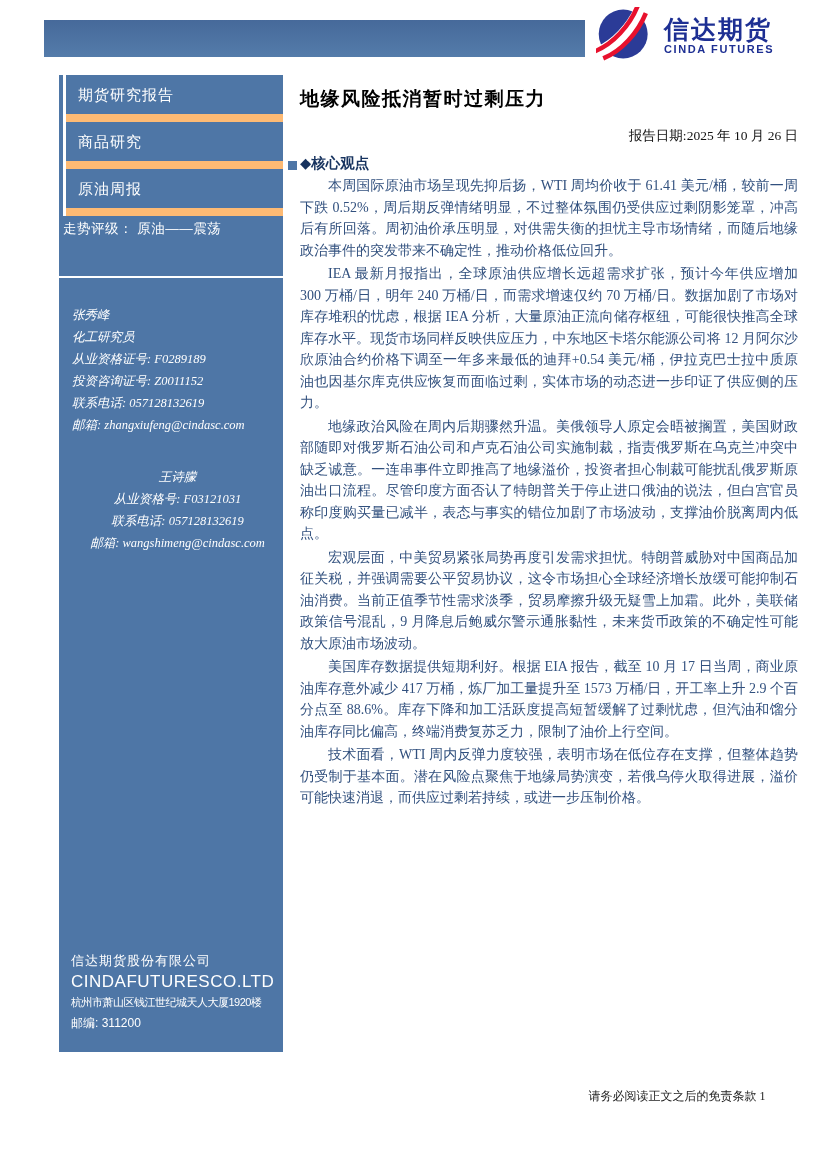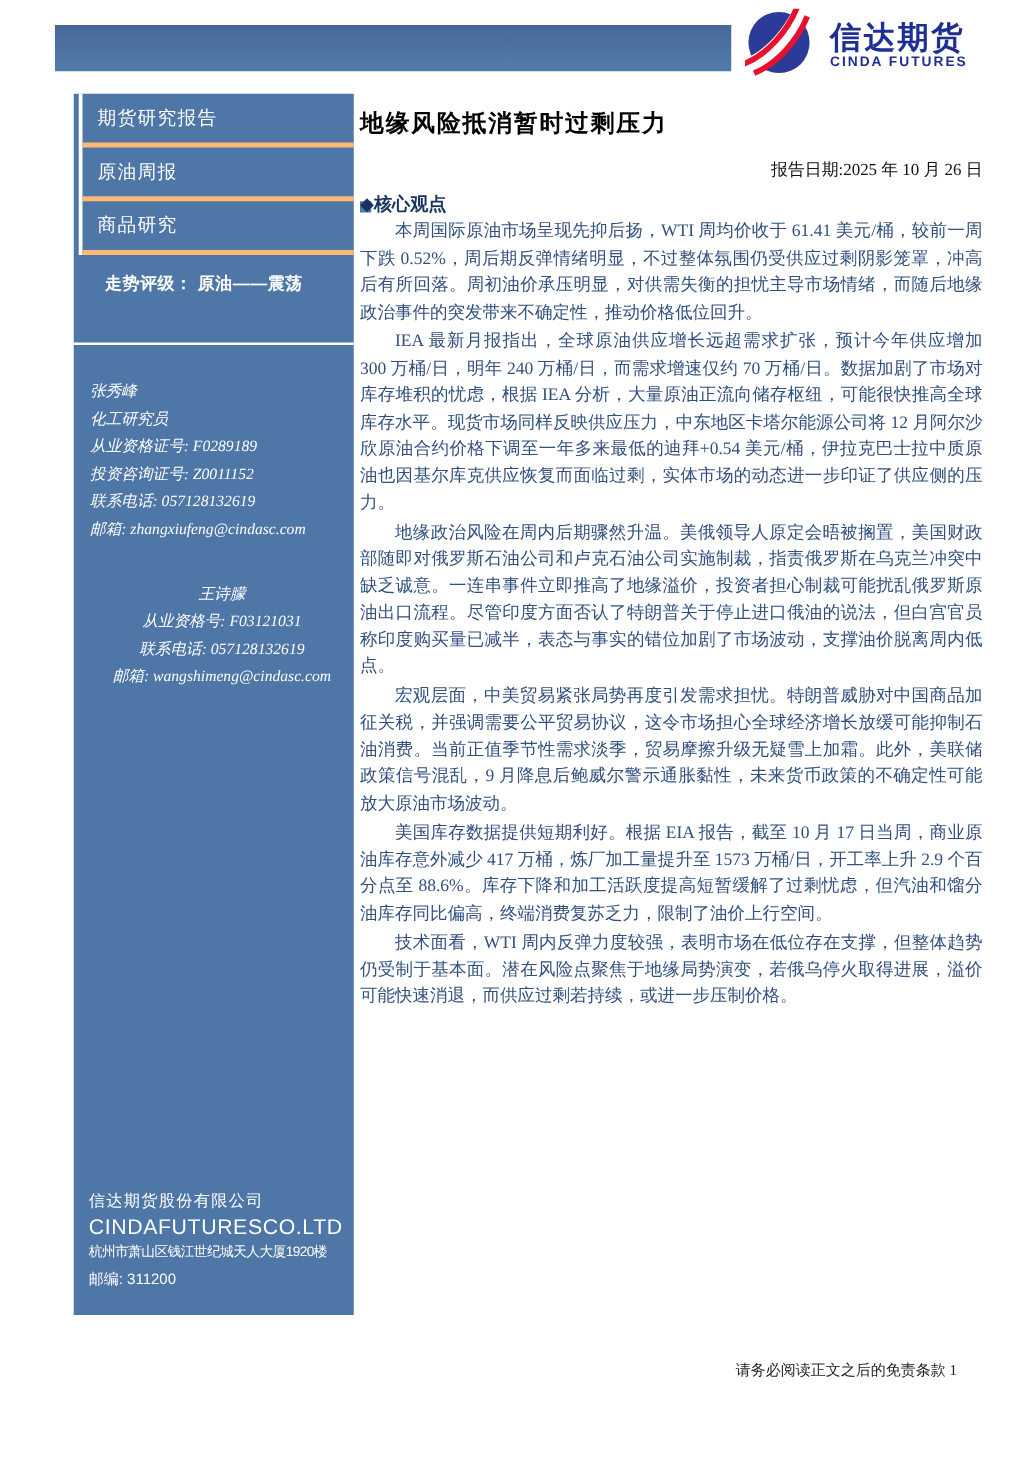--- a/index.html
+++ b/index.html
@@ -15,33 +15,33 @@
   .logo{position:absolute;left:596px;top:7px;display:flex;align-items:center;gap:10px;}
   .logo-text{display:flex;flex-direction:column;line-height:1.05;}
   .logo-cn{font-size:25px;font-weight:bold;color:#1d2f93;letter-spacing:2px;}
   .logo-en{font-size:11px;font-weight:bold;color:#1d2f93;letter-spacing:1.6px;margin-top:2px;}
   
   .sidebar{
     position:absolute;left:59px;top:75px;width:224px;height:977px;
     background:#4e76a6;color:#fff;
   }
   .side-boxes{margin-left:4px;border-left:3px solid #fff;}
-  .side-box{height:39px;line-height:40px;padding-left:12px;font-size:15px;border-bottom:4px solid #fdba74;letter-spacing:1px;}
-  .rating{font-weight:bold;font-size:13.5px;padding:14px 2px 0 4px;letter-spacing:0.5px;margin-left:21px;}
+  .side-box{height:39px;line-height:40px;padding-left:12px;font-size:15px;border-bottom:8px solid #fdba74;letter-spacing:1px;}
+  .rating{font-weight:normal;font-size:13.5px;padding:4px 2px 0 4px;letter-spacing:0.5px;}
   .side-rule{height:2px;background:#fff;margin-top:38px;}
   .analyst{font-family:"Liberation Serif","DejaVu Serif",serif;font-style:italic;font-size:12.5px;line-height:22px;padding-left:13px;}
   .analyst-1{margin-top:26px;}
   .analyst-2{margin-top:30px;text-align:center;}
   .company{position:absolute;left:0;bottom:18px;padding-left:12px;line-height:21px;font-size:12px;}
   .company-name{font-size:13px;letter-spacing:1px;}
   .company-en{font-size:17px;letter-spacing:0.5px;}
   .company-address{font-size:11px;letter-spacing:-0.5px;}
   .mini-square{position:absolute;left:288px;top:161px;width:9px;height:9px;background:#4e76a6;}
   
-  .main{position:absolute;left:288px;top:86px;width:498px;}
+  .main{position:absolute;left:300px;top:86px;width:498px;}
   .report-title{margin:0;font-size:19px;font-weight:bold;color:#000;letter-spacing:1.5px;}
   .date-row{display:flex;justify-content:flex-end;margin-top:15px;font-size:13.5px;color:#111;
     font-family:"Liberation Serif","DejaVu Serif",serif;}
   .summary-bar{margin-top:7px;box-sizing:border-box;width:100%;background:#4e76a6;color:#fff;
     font-weight:bold;font-size:13.5px;letter-spacing:1px;padding:2px 8px 4px;}
   .core-heading{margin-top:9px;font-weight:bold;font-size:14.5px;color:#17335f;
     font-family:"Liberation Serif","DejaVu Serif",serif;}
   .main p{margin:2px 0 0 0;text-indent:2em;text-align:justify;font-size:14px;line-height:21.5px;
     color:#31507e;font-family:"Liberation Serif","DejaVu Serif",serif;}
   
@@ -64,22 +64,22 @@
   </span>
   <span class="logo-text">
     <span class="logo-cn">信达期货</span>
     <span class="logo-en">CINDA FUTURES</span>
   </span>
 </div>
 
 <div class="sidebar">
   <div class="side-boxes">
     <div class="side-box">期货研究报告</div>
+    <div class="side-box">商品研究</div>
     <div class="side-box">原油周报</div>
-    <div class="side-box">商品研究</div>
   </div>
   <div class="rating">走势评级： 原油——震荡</div>
   <div class="side-rule"></div>
 
   <div class="analyst analyst-1">
     <div>张秀峰</div>
     <div>化工研究员</div>
     <div>从业资格证号: F0289189</div>
     <div>投资咨询证号: Z0011152</div>
     <div>联系电话: 057128132619</div>

